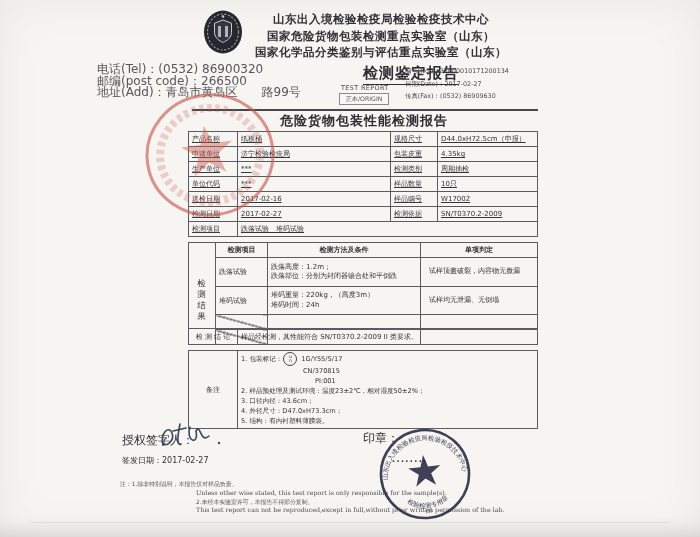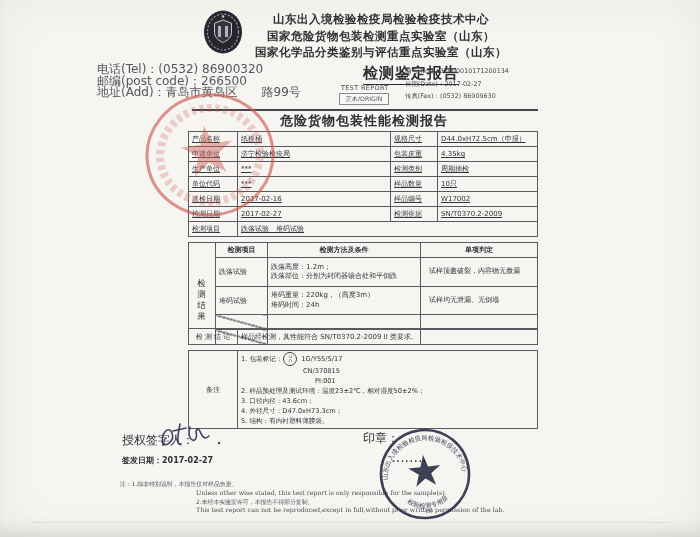--- a/index.html
+++ b/index.html
@@ -36,21 +36,21 @@
          font-size:8.5px;color:#333338;}
   .rm td{vertical-align:top;}
   .rm-line{font-size:6.6px;line-height:10px;white-space:nowrap;color:#333338;}
   .un{display:inline-flex;flex-direction:column;align-items:center;justify-content:center;
       width:12px;height:12px;border:1px solid #44444a;border-radius:50%;vertical-align:middle;
       margin:0 1px;}
   .un i{font-style:normal;font-size:4.6px;line-height:4.4px;}
 
   
   .f-label{font-size:12px;color:#2f2f35;}
-  .f-date{font-size:8px;font-weight:bold;color:#2f2f35;}
+  .f-date{font-size:8px;font-weight:normal;color:#2f2f35;}
   .dots{font-size:8px;color:#3a3a40;letter-spacing:1.4px;font-weight:bold;}
   .note-cn{font-size:5.9px;color:#55555c;}
   .note-en{font-size:6.3px;color:#4a4a50;font-family:"DejaVu Serif",serif;}
 
   .edge-line{left:30px;right:30px;bottom:14px;height:1px;background:#dedcd6;position:absolute;}
 </style>
 </head>
 <body>
 
 <div class="page">

